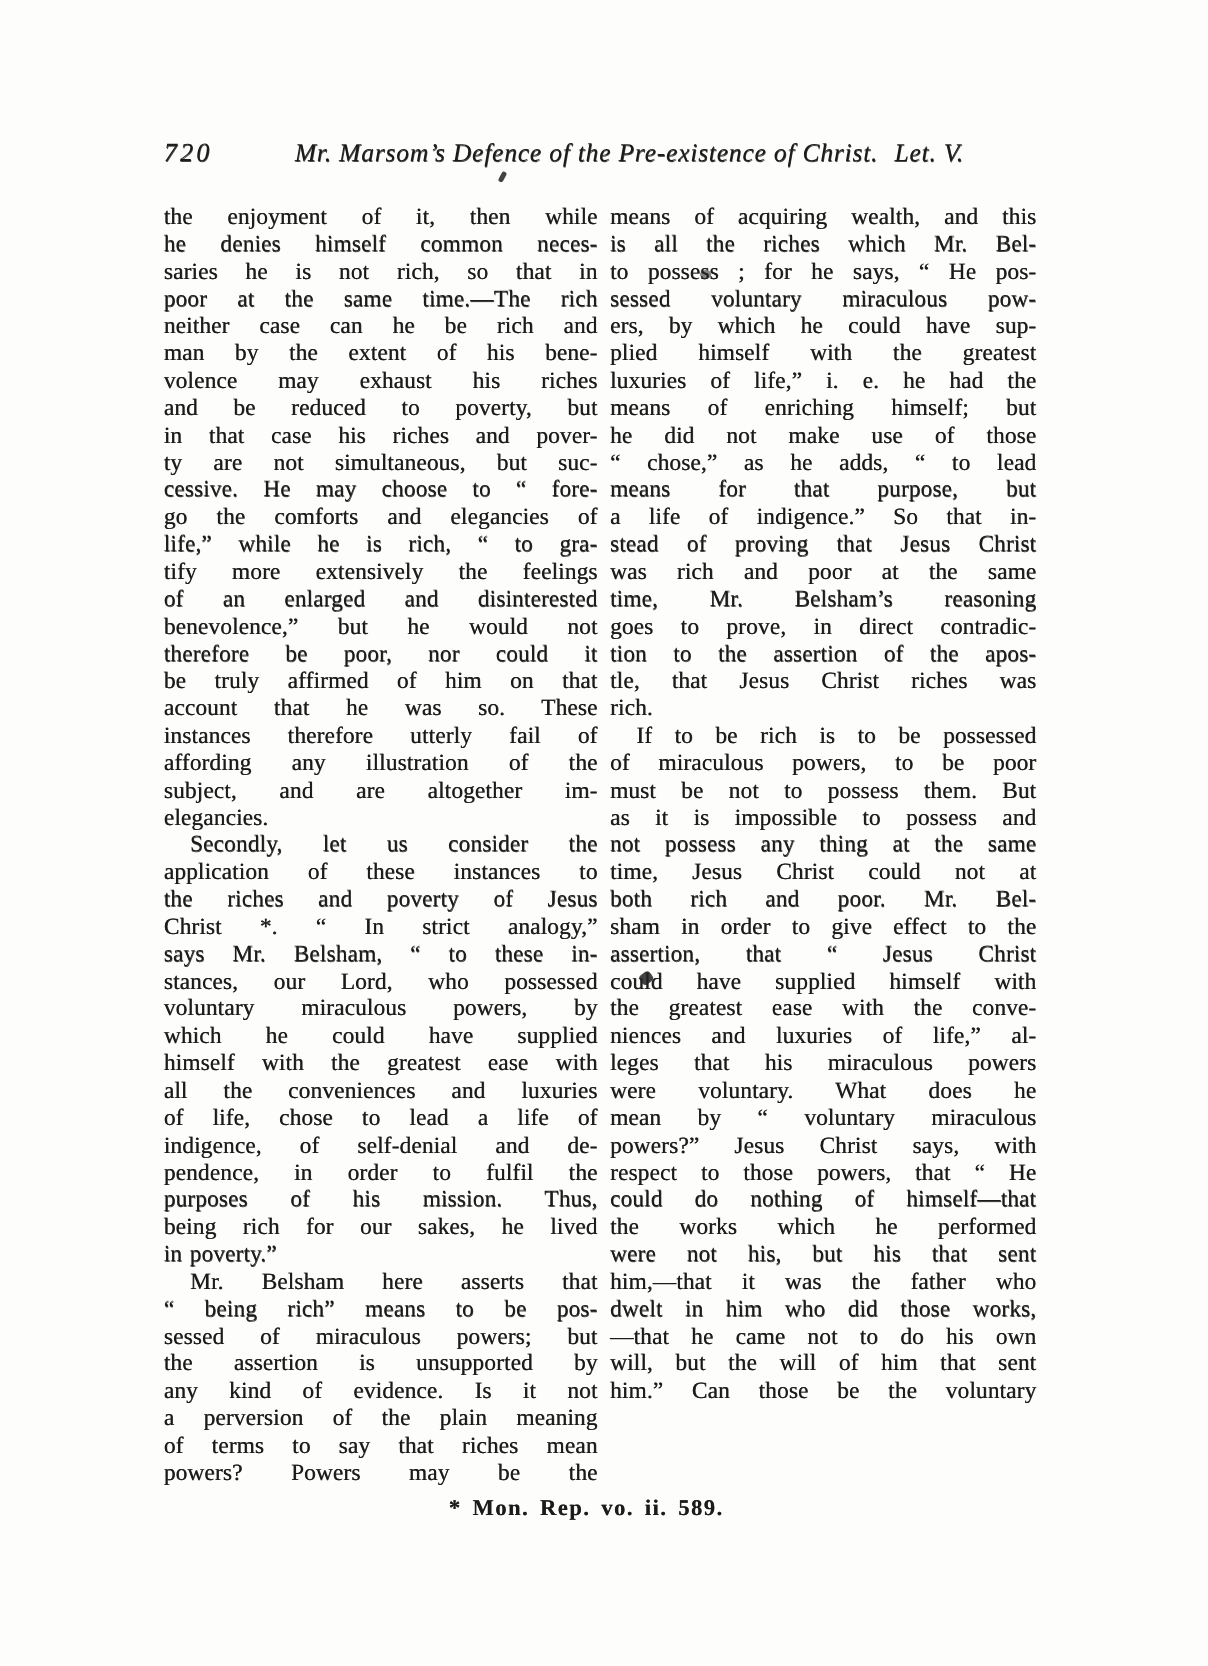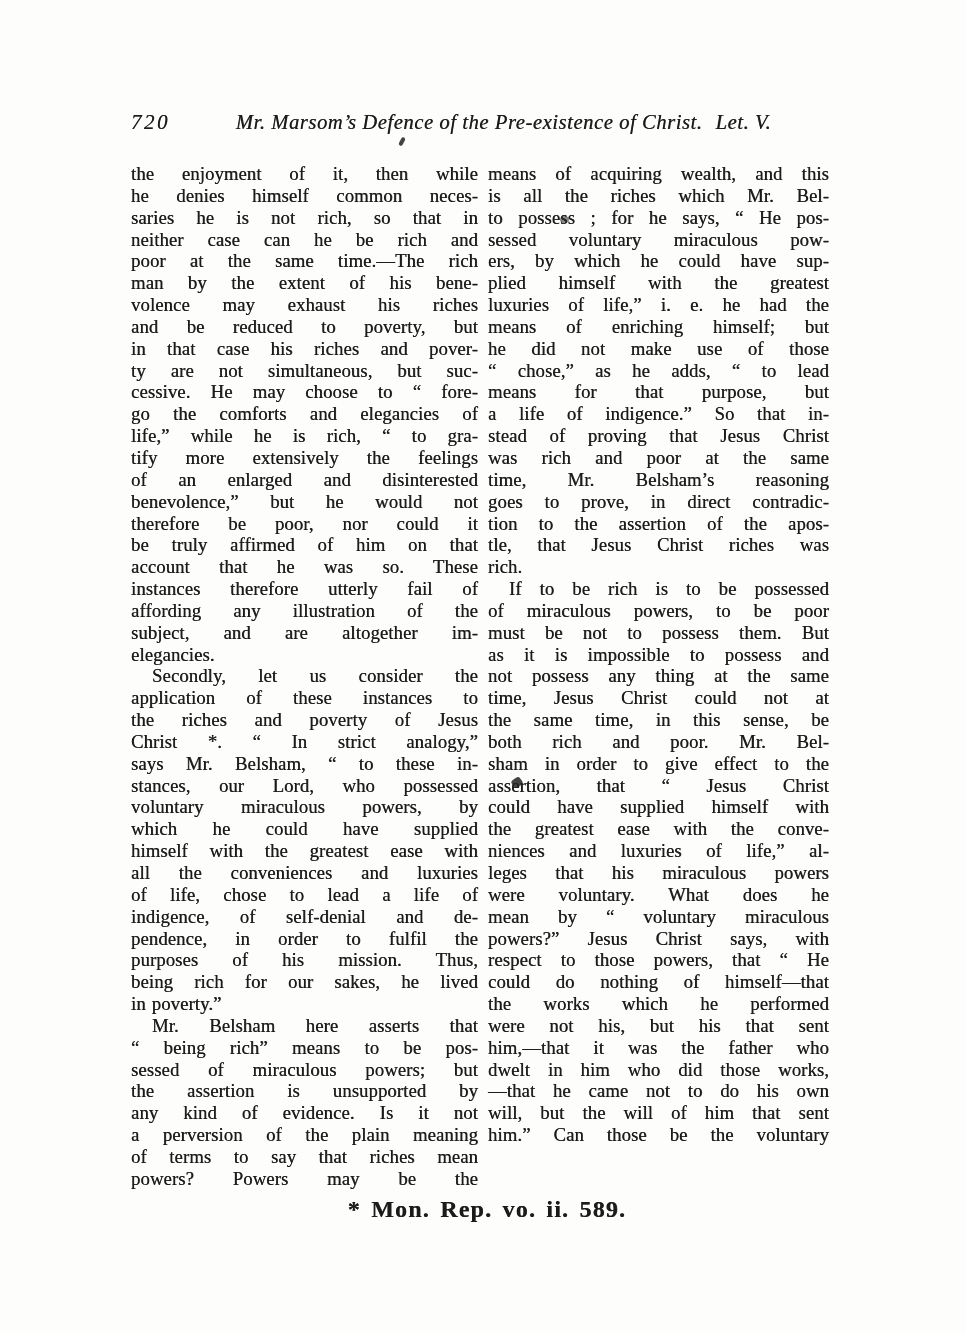--- a/index.html
+++ b/index.html
@@ -35,22 +35,22 @@
   }
   #col-left{left:131px;width:347px;}
   #col-right{left:488px;width:341px;}
   .line{text-align:justify;text-align-last:justify;height:21.85px;overflow:visible;}
   .line.endline{text-align-last:left;}
   .line.indent{text-indent:21px;}
   .it{}
 
   
   .footnote{
-    position:absolute;left:137px;top:1196px;width:700px;
-    text-align:center;font-weight:bold;font-size:24px;
+    position:absolute;left:119px;top:1196px;width:700px;
+    text-align:center;font-weight:bold;font-size:18px;
     letter-spacing:1.2px;word-spacing:3px;
     text-shadow:0.3px 0.2px 0 rgba(25,25,25,0.8);
   }
 
   
   .artifact{position:absolute;background:#222;border-radius:50%;opacity:0.85;}
   #artifact-1{left:400px;top:137px;width:4px;height:9px;transform:rotate(28deg);border-radius:2px;}
   #artifact-2{left:560px;top:216px;width:9px;height:7px;opacity:0.55;}
   #artifact-3{left:512px;top:778px;width:10px;height:9px;transform:rotate(-35deg);border-radius:3px;}
 </style>
@@ -61,22 +61,22 @@
 
   <div class="header">
     <span class="pagenum">720</span>
     <span class="running-title"><span>Mr. Marsom’s Defence of the Pre-existence of Christ.</span><span class="title-suffix">Let. V.</span></span>
   </div>
 
   <div class="col" id="col-left">
       <div class="line"><span>the enjoyment of it, then while</span></div>
       <div class="line"><span>he denies himself common neces-</span></div>
       <div class="line"><span>saries he is not rich, so that in</span></div>
+      <div class="line"><span>poor at the same time.—The rich</span></div>
       <div class="line"><span>neither case can he be rich and</span></div>
-      <div class="line"><span>poor at the same time.—The rich</span></div>
       <div class="line"><span>man by the extent of his bene-</span></div>
       <div class="line"><span>volence may exhaust his riches</span></div>
       <div class="line"><span>and be reduced to poverty, but</span></div>
       <div class="line"><span>in that case his riches and pover-</span></div>
       <div class="line"><span>ty are not simultaneous, but suc-</span></div>
       <div class="line"><span>cessive.  He may choose to “ fore-</span></div>
       <div class="line"><span>go the comforts and elegancies of</span></div>
       <div class="line"><span>life,” while he is rich, “ to gra-</span></div>
       <div class="line"><span>tify more extensively the feelings</span></div>
       <div class="line"><span>of an enlarged and disinterested</span></div>
@@ -132,21 +132,20 @@
       <div class="line"><span>goes to prove, in direct contradic-</span></div>
       <div class="line"><span>tion to the assertion of the apos-</span></div>
       <div class="line"><span>tle, that Jesus Christ riches was</span></div>
       <div class="line endline"><span>rich.</span></div>
       <div class="line indent"><span>If to be rich is to be possessed</span></div>
       <div class="line"><span>of miraculous powers, to be poor</span></div>
       <div class="line"><span>must be not to possess them.  But</span></div>
       <div class="line"><span>as it is impossible to possess and</span></div>
       <div class="line"><span>not possess any thing at the same</span></div>
       <div class="line"><span>time, Jesus Christ could not at</span></div>
-      <div class="line"><span>the same time, in this sense, be</span></div>
       <div class="line"><span>both rich and poor.  Mr. Bel-</span></div>
       <div class="line"><span>sham in order to give effect to the</span></div>
       <div class="line"><span>assertion, that “ Jesus Christ</span></div>
       <div class="line"><span>could have supplied himself with</span></div>
       <div class="line"><span>the greatest ease with the conve-</span></div>
       <div class="line"><span>niences and luxuries of life,” al-</span></div>
       <div class="line"><span>leges that his miraculous powers</span></div>
       <div class="line"><span>were </span><span class="it">voluntary</span><span>.  What does he</span></div>
       <div class="line"><span>mean by “ </span><span class="it">voluntary miraculous</span></div>
       <div class="line"><span class="it">powers?”</span><span> Jesus Christ says, with</span></div>

